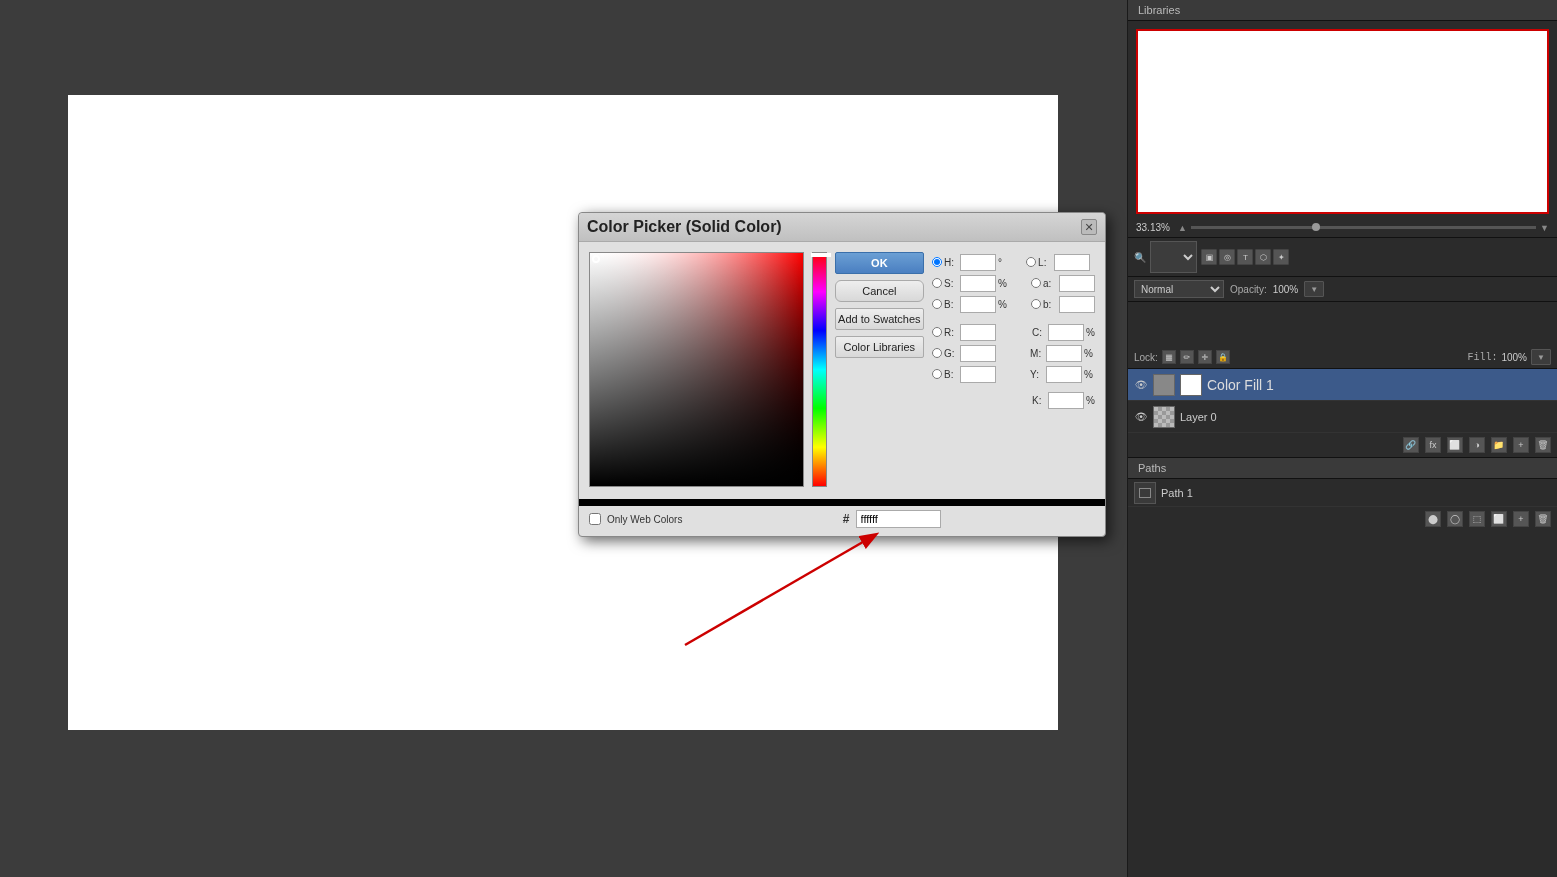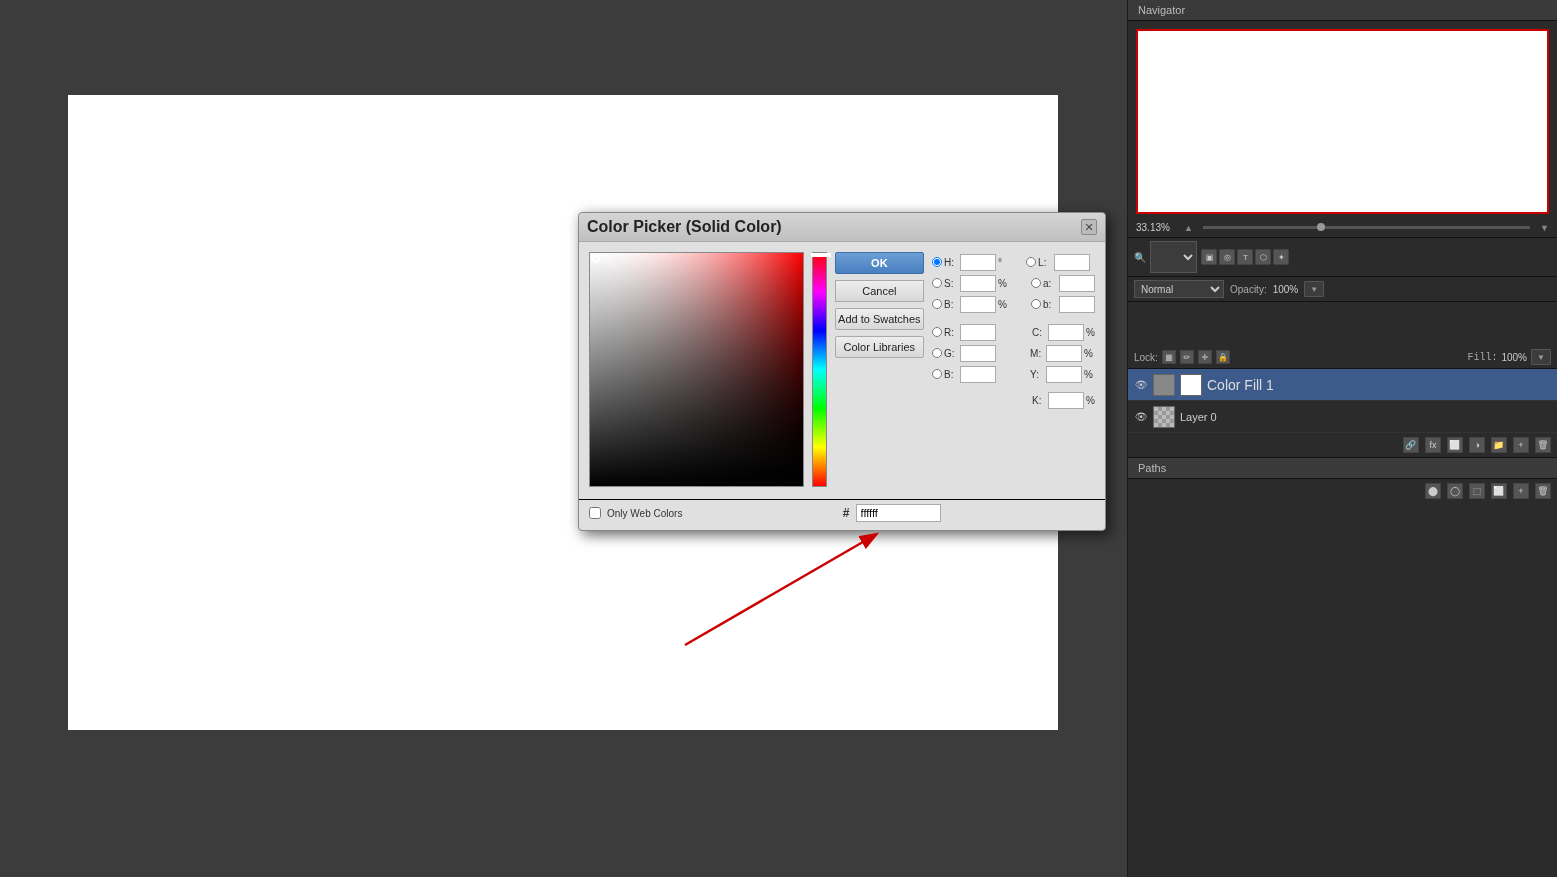--- a/index.html
+++ b/index.html
@@ -19,23 +19,23 @@
 
 <div style="position:absolute;left:0;top:0;width:1557px;height:877px;background:#2b2b2b;"></div>
 
 <div style="position:absolute;left:0;top:0;width:1127px;height:877px;background:#3c3c3c;">
   <div style="position:absolute;top:95px;left:68px;width:990px;height:635px;background:white;"></div>
 </div>
 
 <div style="position:absolute;right:0;top:0;width:430px;height:877px;background:#2b2b2b;border-left:1px solid #1a1a1a;">
 
   <div style="border-bottom:1px solid #111;">
-    <div style="background:#3a3a3a;color:#bbb;font-size:11px;padding:4px 10px;border-bottom:1px solid #111;">Navigator</div>
+    <div style="background:#3a3a3a;color:#bbb;font-size:11px;padding:4px 10px;border-bottom:1px solid #111;">Libraries</div>
     <div style="background:white;margin:8px 8px 4px 8px;height:185px;border:2px solid #cc0000;"></div>
-    <div style="display:flex;align-items:center;padding:4px 8px;gap:10px;">
+    <div style="display:flex;align-items:center;padding:4px 8px;gap:4px;">
       <span style="font-size:10px;color:#ccc;min-width:38px;">33.13%</span>
       <span style="font-size:9px;color:#888;cursor:pointer;">▲</span>
       <div style="flex:1;height:3px;background:#555;position:relative;cursor:pointer;">
         <div style="width:8px;height:8px;background:#999;border-radius:50%;position:absolute;top:-3px;left:35%;"></div>
       </div>
       <span style="font-size:9px;color:#888;cursor:pointer;">▼</span>
     </div>
   </div>
 
   <div style="border-bottom:1px solid #111;">
@@ -90,20 +90,26 @@
       <div style="width:16px;height:16px;background:#555;border:1px solid #444;display:flex;align-items:center;justify-content:center;font-size:9px;color:#ccc;cursor:pointer;">⬜</div>
       <div style="width:16px;height:16px;background:#555;border:1px solid #444;display:flex;align-items:center;justify-content:center;font-size:9px;color:#ccc;cursor:pointer;">◑</div>
       <div style="width:16px;height:16px;background:#555;border:1px solid #444;display:flex;align-items:center;justify-content:center;font-size:9px;color:#ccc;cursor:pointer;">📁</div>
       <div style="width:16px;height:16px;background:#555;border:1px solid #444;display:flex;align-items:center;justify-content:center;font-size:9px;color:#ccc;cursor:pointer;">+</div>
       <div style="width:16px;height:16px;background:#555;border:1px solid #444;display:flex;align-items:center;justify-content:center;font-size:9px;color:#ccc;cursor:pointer;">🗑</div>
     </div>
   </div>
 
   <div>
     <div style="background:#3a3a3a;color:#bbb;font-size:11px;padding:4px 10px;border-bottom:1px solid #111;">Paths</div>
+    <div style="display:flex;align-items:center;padding:2px 6px;gap:5px;border-bottom:1px solid #333;height:28px;cursor:pointer;">
+      <div style="width:22px;height:22px;background:#3a3a3a;border:1px solid #555;display:flex;align-items:center;justify-content:center;">
+        <div style="width:12px;height:10px;border:1px solid #888;background:transparent;"></div>
+      </div>
+      <span style="font-size:11px;color:#ccc;">Path 1</span>
+    </div>
 
     <div style="display:flex;align-items:center;justify-content:flex-end;padding:4px 6px;gap:6px;">
       <div style="width:16px;height:16px;background:#555;border:1px solid #444;display:flex;align-items:center;justify-content:center;font-size:9px;color:#ccc;cursor:pointer;">⬤</div>
       <div style="width:16px;height:16px;background:#555;border:1px solid #444;display:flex;align-items:center;justify-content:center;font-size:9px;color:#ccc;cursor:pointer;">◯</div>
       <div style="width:16px;height:16px;background:#555;border:1px solid #444;display:flex;align-items:center;justify-content:center;font-size:9px;color:#ccc;cursor:pointer;">⬚</div>
       <div style="width:16px;height:16px;background:#555;border:1px solid #444;display:flex;align-items:center;justify-content:center;font-size:9px;color:#ccc;cursor:pointer;">⬜</div>
       <div style="width:16px;height:16px;background:#555;border:1px solid #444;display:flex;align-items:center;justify-content:center;font-size:9px;color:#ccc;cursor:pointer;">+</div>
       <div style="width:16px;height:16px;background:#555;border:1px solid #444;display:flex;align-items:center;justify-content:center;font-size:9px;color:#ccc;cursor:pointer;">🗑</div>
     </div>
   </div>
@@ -128,21 +134,21 @@
     </div>
 
     <div style="width:16px;height:235px;background:linear-gradient(to bottom,#ff0000 0%,#ff00ff 16.67%,#0000ff 33.33%,#00ffff 50%,#00ff00 66.67%,#ffff00 83.33%,#ff0000 100%);border:1px solid #888;position:relative;cursor:pointer;">
       <div style="position:absolute;top:0px;left:-2px;width:20px;height:4px;background:transparent;border:2px solid white;pointer-events:none;"></div>
     </div>
 
     <div style="display:flex;flex-direction:column;gap:6px;width:100px;">
 
 
       <button style="background:linear-gradient(to bottom,#6b9fd4,#4a7fc1);border:1px solid #3a6faa;color:white;font-size:11px;font-weight:bold;padding:4px 0;cursor:pointer;border-radius:2px;width:100%;">OK</button>
-      <button style="background:linear-gradient(to bottom,#eeeeee,#d8d8d8);border:1px solid #aaa;color:#222;font-size:11px;padding:4px 0;cursor:pointer;border-radius:0;width:100%;">Cancel</button>
+      <button style="background:linear-gradient(to bottom,#eeeeee,#d8d8d8);border:1px solid #aaa;color:#222;font-size:11px;padding:4px 0;cursor:pointer;border-radius:6px;width:100%;">Cancel</button>
       <button style="background:linear-gradient(to bottom,#eeeeee,#d8d8d8);border:1px solid #aaa;color:#222;font-size:11px;padding:4px 0;cursor:pointer;border-radius:2px;width:100%;">Add to Swatches</button>
       <button style="background:linear-gradient(to bottom,#eeeeee,#d8d8d8);border:1px solid #aaa;color:#222;font-size:11px;padding:4px 0;cursor:pointer;border-radius:2px;width:100%;">Color Libraries</button>
     </div>
 
     <div style="display:flex;flex-direction:column;gap:1px;font-size:10px;">
 
       <div style="display:flex;align-items:center;gap:2px;height:20px;">
         <input type="radio" name="colormodel" checked="" style="width: 10px; height: 10px; margin: 0px;">
         <label style="width:14px;color:#333;">H:</label>
         <input type="text" style="width: 36px; height: 17px; border: 1px solid rgb(170, 170, 170); background: white; font-size: 10px; padding: 1px 3px; text-align: right;">
@@ -209,21 +215,21 @@
 
       <div style="display:flex;align-items:center;gap:2px;height:20px;justify-content:flex-end;">
         <label style="width:14px;color:#333;">K:</label>
         <input type="text" style="width: 36px; height: 17px; border: 1px solid rgb(170, 170, 170); background: white; font-size: 10px; padding: 1px 3px; text-align: right;">
         <span style="font-size:10px;color:#333;">%</span>
       </div>
     </div>
 
   </div>
 
-  <div style="display:flex;align-items:center;gap:6px;padding:4px 10px 8px 10px;border-top:1px solid #000000;margin-top:2px;">
+  <div style="display:flex;align-items:center;gap:6px;padding:4px 10px 8px 10px;border-top:7px solid #000000;margin-top:2px;">
     <input type="checkbox" style="width: 12px; height: 12px; margin: 0px;">
     <span style="font-size:10px;color:#333;">Only Web Colors</span>
     <span style="flex:1;"></span>
 
     <span style="font-size:12px;font-weight:bold;color:#333;">#</span>
     <input type="text" style="width: 85px; height: 18px; border: 1px solid rgb(170, 170, 170); background: white; font-size: 11px; padding: 1px 4px;" value="ffffff">
     <span style="flex:1;"></span>
   </div>
 </div>
 

